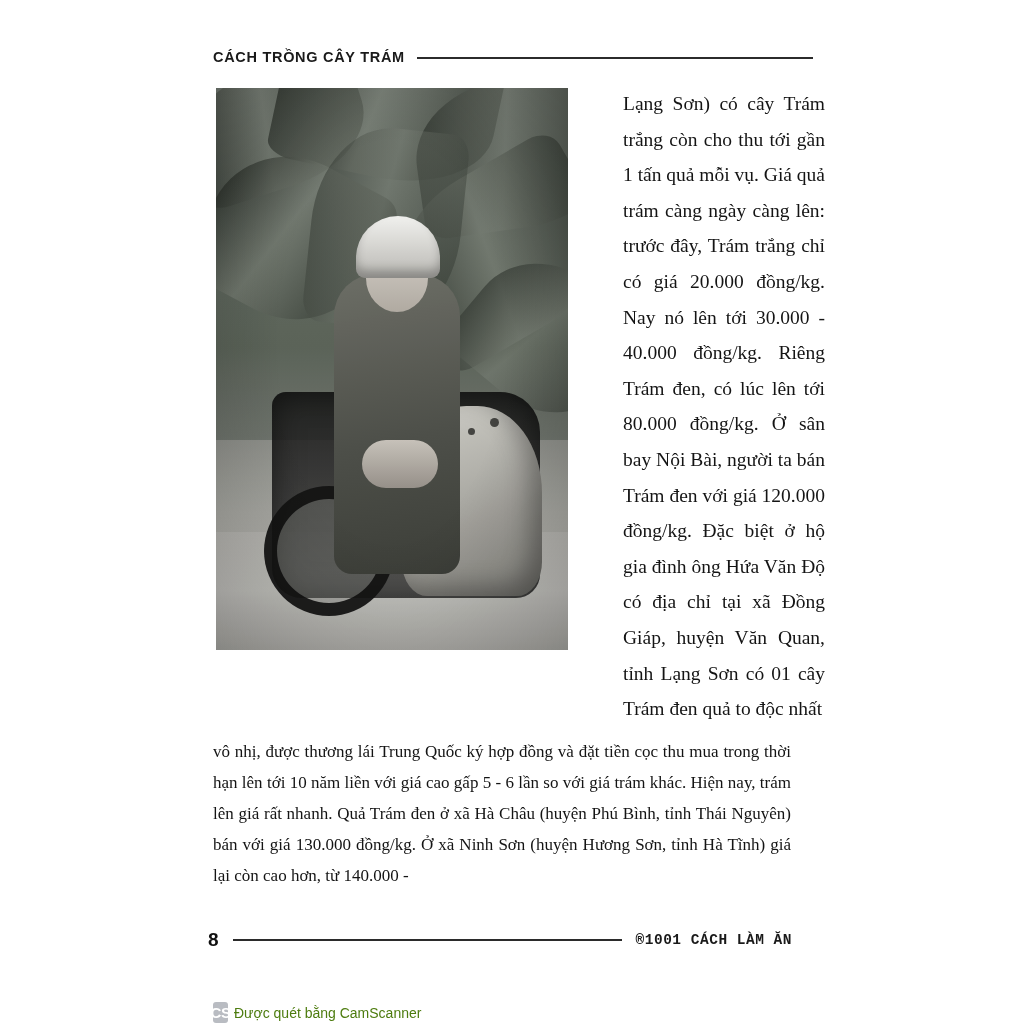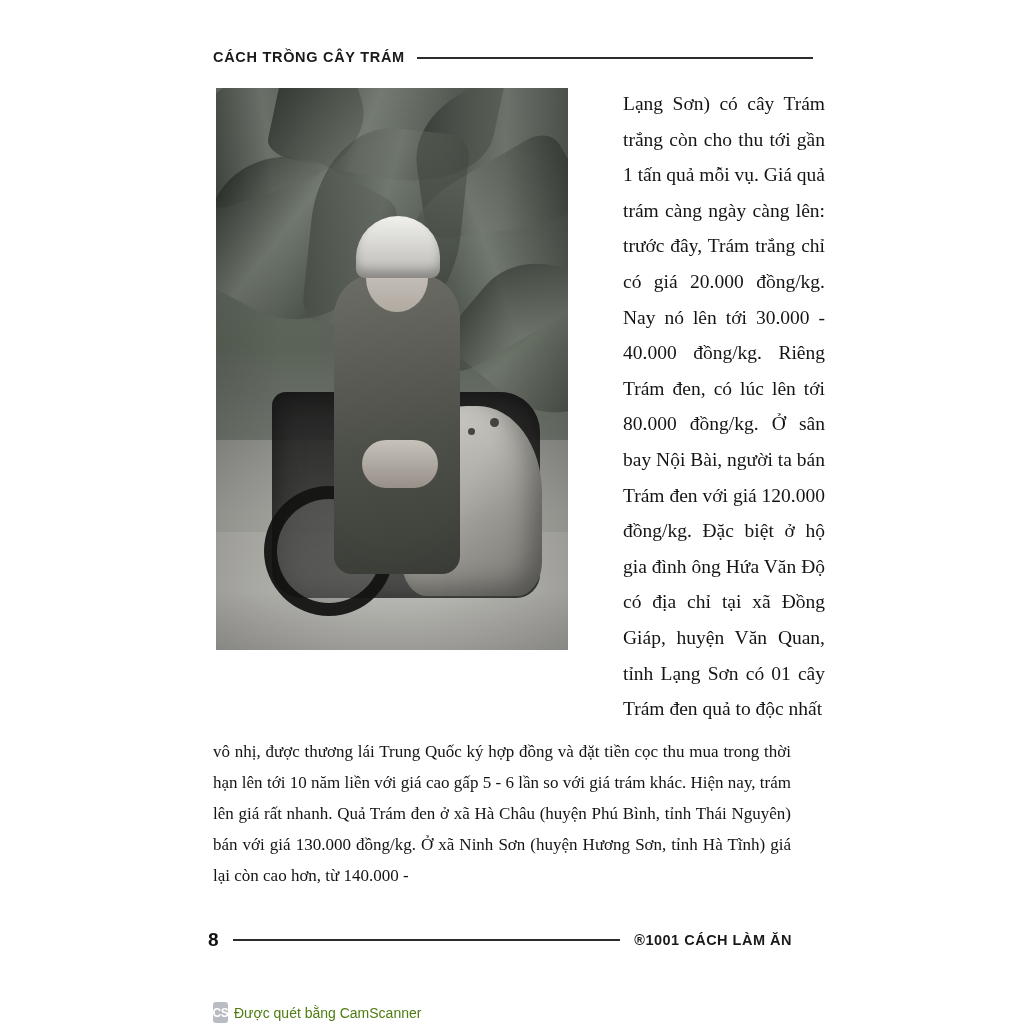--- a/index.html
+++ b/index.html
@@ -209,21 +209,21 @@
     font-weight: bold;
     font-size: 19px;
     color: #111111;
   }
   .footer-rule {
     flex: 1;
     height: 2px;
     background: #2b2b2b;
   }
   .footer-brand {
-    font-family: Liberation Sans, sans-serif;
+    font-family: Liberation Mono, monospace;
     font-weight: bold;
     font-size: 14.5px;
     letter-spacing: 0.5px;
     color: #1a1a1a;
     white-space: nowrap;
   }
 
   
   .watermark {
     position: absolute;
@@ -232,21 +232,21 @@
     display: flex;
     align-items: center;
     gap: 6px;
   }
   .wm-badge {
     width: 15px; height: 21px;
     border-radius: 3px;
     background: #b9bcc2;
     color: #ffffff;
     font-family: "Liberation Sans", sans-serif;
-    font-size: 12px;
+    font-size: 15px;
     font-weight: bold;
     display: flex;
     align-items: center;
     justify-content: center;
     letter-spacing: -0.3px;
   }
   .wm-text {
     font-family: "Liberation Sans", sans-serif;
     font-size: 14px;
     color: #4d7c0f;

